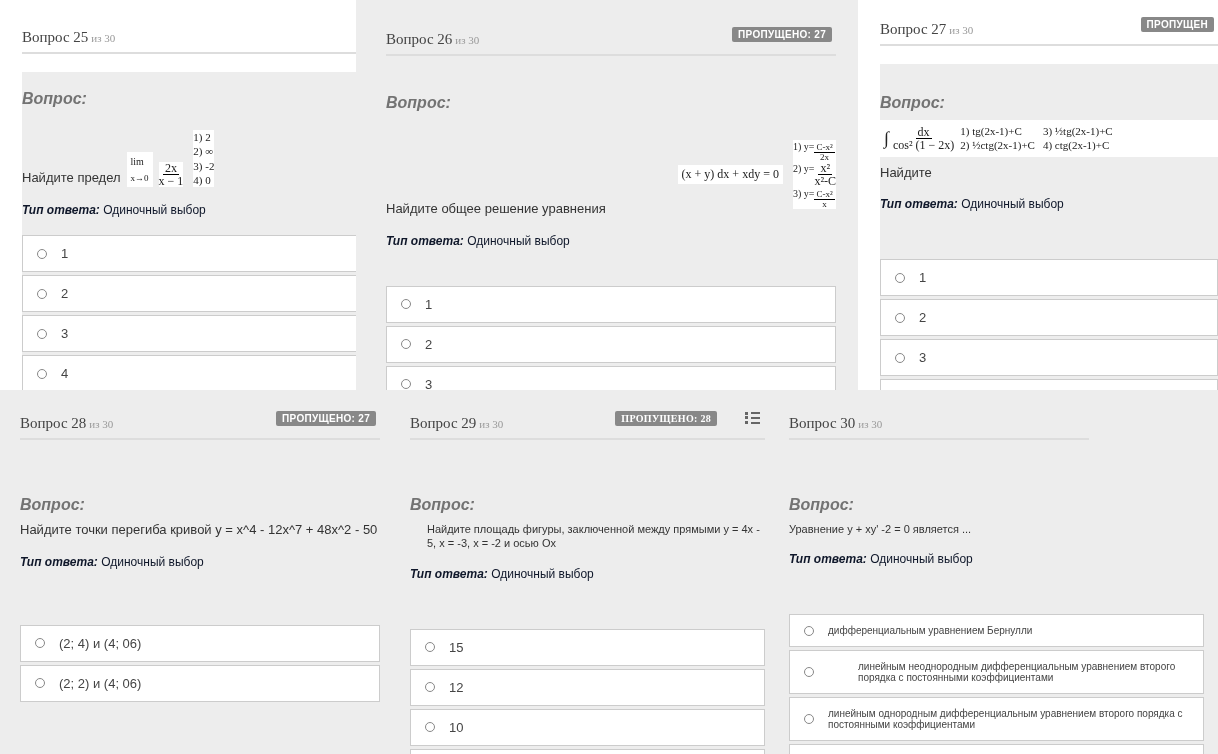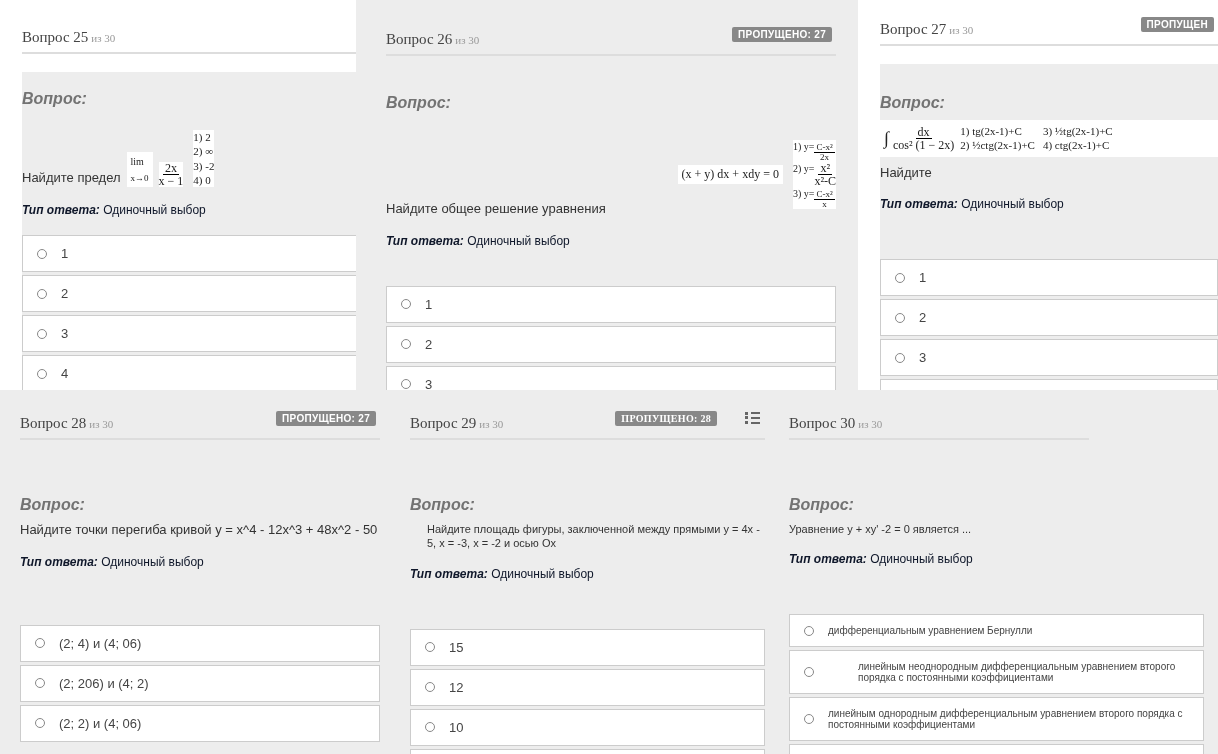--- a/index.html
+++ b/index.html
@@ -190,31 +190,27 @@
 <div id="q28" class="card">
   <div class="header">
     <div class="qtitle">
       <span>Вопрос 28</span><span class="small">из 30</span>
     </div>
     <div class="badge">ПРОПУЩЕНО: 27</div>
   </div>
   <div class="progress"></div>
   <div style="height:38px;"></div>
   <div class="section-label"><b>Вопрос:</b></div>
-  <div class="qtext">Найдите точки перегиба кривой y = x^4 - 12x^3 + 48x^2 - 50</div>
+  <div class="qtext">Найдите точки перегиба кривой y = x^4 - 12x^7 + 48x^2 - 50</div>
   <div class="type-label"><em>Тип ответа:</em> <span>Одиночный выбор</span></div>
   <div style="height:38px;"></div>
   <div class="options">
     <div class="option">
         <span class="radio"></span>
         <span>(2; 4) и (4; 06)</span>
-      </div>
-    <div class="option">
-        <span class="radio"></span>
-        <span>(2; 206) и (4; 2)</span>
       </div>
     <div class="option">
         <span class="radio"></span>
         <span>(2; 2) и (4; 06)</span>
       </div>
   </div>
 </div>
 
 <div id="q29" class="card">
   <div class="header">

